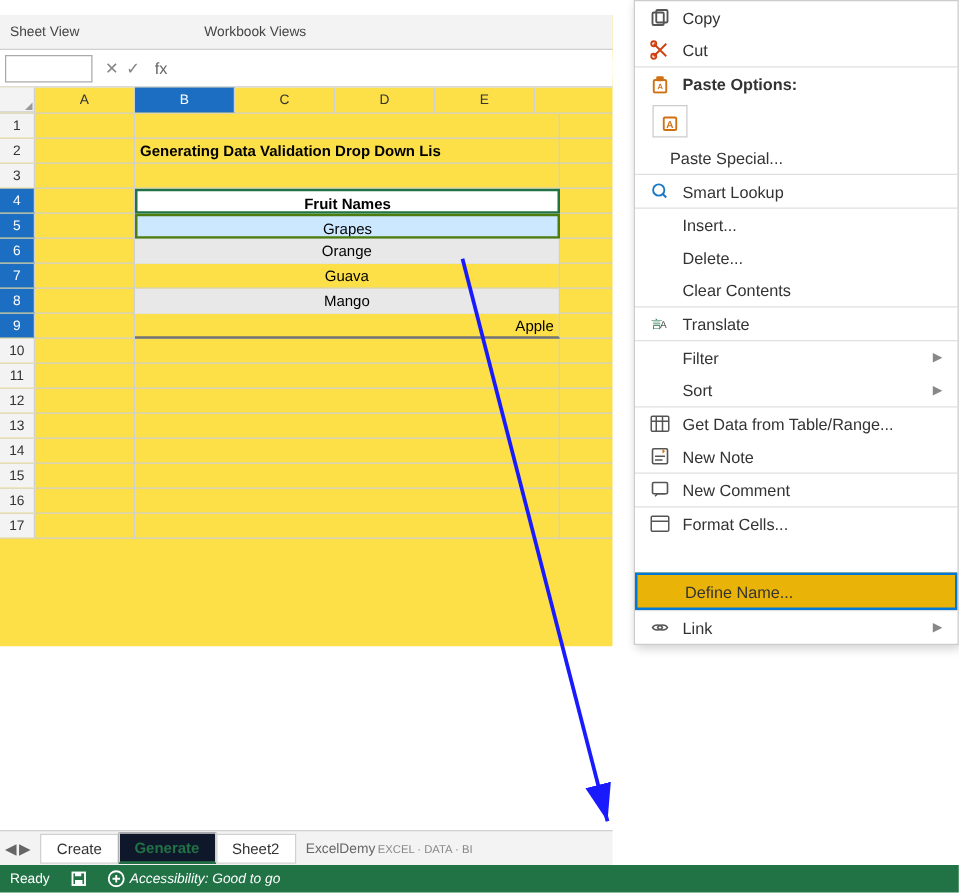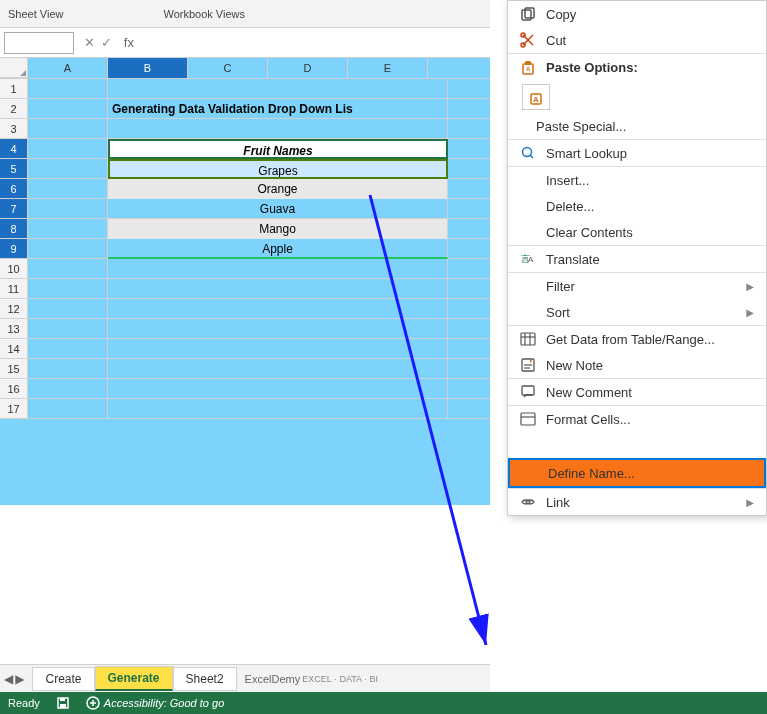--- a/index.html
+++ b/index.html
@@ -1,19 +1,19 @@
 <!DOCTYPE html>
 <html><head>
   <meta charset="utf-8">
   <style>
     * { margin: 0; padding: 0; box-sizing: border-box; }
     body { width: 767px; height: 714px; overflow: hidden; font-family: 'Segoe UI', Arial, sans-serif; font-size: 13px; background: #fff; position: relative; }
 
     
-    .spreadsheet { position: absolute; top: 0; left: 0; width: 490px; height: 505px; background: #7dd3fc; }
+    .spreadsheet { position: absolute; top: 12px; left: 0; width: 490px; height: 505px; background: #fde047; }
 
     
     .ribbon { height: 28px; background: #f3f3f3; border-bottom: 1px solid #d0d0d0; display: flex; align-items: center; padding: 0 8px; font-size: 11px; color: #333; }
 
     
     .formula-bar { height: 30px; background: #fff; border-bottom: 1px solid #d0d0d0; display: flex; align-items: center; }
     .cell-ref { width: 70px; border: 1px solid #aaa; height: 22px; text-align: center; margin: 0 4px; font-size: 12px; padding: 0 4px; }
     .formula-dividers { display: flex; align-items: center; padding: 0 6px; color: #666; font-size: 13px; gap: 6px; }
     .fx-label { color: #666; padding: 0 6px; font-size: 13px; }
     .formula-input { flex: 1; border: none; outline: none; font-size: 13px; padding: 0 4px; }
@@ -25,31 +25,31 @@
     .corner-cell { width: 28px; height: 20px; background: #f3f3f3; border-right: 1px solid #d0d0d0; border-bottom: 1px solid #d0d0d0; display: inline-block; }
 
     .grid-rows { }
     .grid-row { display: flex; height: 20px; border-bottom: 1px solid #d0d0d0; }
     .row-num { width: 28px; background: #f3f3f3; border-right: 1px solid #d0d0d0; text-align: center; font-size: 11px; color: #333; line-height: 20px; flex-shrink: 0; }
     .row-num.active { background: #1b6ec2; color: #fff; }
     .cell { width: 80px; height: 20px; border-right: 1px solid #d0d0d0; font-size: 12px; line-height: 20px; padding: 0 4px; flex-shrink: 0; overflow: hidden; }
     .cell-wide { width: 340px; height: 20px; border-right: 1px solid #d0d0d0; font-size: 12px; line-height: 20px; padding: 0 4px; text-align: center; flex-shrink: 0; overflow: hidden; }
     .cell.selected, .cell-wide.selected { background: #cce8ff; border: 2px solid #4d7c0f; }
     .cell.header-cell { font-weight: bold; background: #fff; }
-    .cell-wide.header-cell { font-weight: bold; font-style: italic; }
+    .cell-wide.header-cell { font-weight: bold; }
     .cell-wide.fruit { background: #e8e8e8; }
     .sheet-tab { padding: 4px 12px; font-size: 12px; border: 1px solid #d0d0d0; background: #fff; cursor: pointer; color: #333; }
-    .sheet-tab.active { background: #fde047; color: #217346; font-weight: bold; border-bottom: 2px solid #217346; }
+    .sheet-tab.active { background: #0f172a; color: #217346; font-weight: bold; border-bottom: 2px solid #217346; }
     .status-bar { position: absolute; bottom: 0; left: 0; right: 0; height: 22px; background: #217346; color: #fff; display: flex; align-items: center; padding: 0 8px; font-size: 11px; gap: 16px; }
 
     
     .context-menu { position: absolute; top: 0; right: 0; width: 260px; background: #fff; border: 1px solid #ccc; box-shadow: 2px 2px 8px rgba(0,0,0,0.2); z-index: 100; font-size: 13px; }
     .menu-item { display: flex; align-items: center; padding: 5px 12px; cursor: pointer; color: #333; gap: 10px; position: relative; }
     .menu-item.separator { border-top: 1px solid #e0e0e0; }
-    .menu-item.highlighted { background: #f97316; border: 2px solid #0078d7; }
+    .menu-item.highlighted { background: #eab308; border: 2px solid #0078d7; }
     .menu-icon { width: 16px; height: 16px; flex-shrink: 0; display: flex; align-items: center; justify-content: center; }
     .menu-label { flex: 1; }
     .menu-arrow { color: #888; font-size: 10px; }
 
     
     .arrow-overlay { position: absolute; top: 0; left: 0; width: 490px; height: 680px; pointer-events: none; z-index: 50; }
 
     .ribbon-section { display: flex; align-items: center; gap: 20px; font-size: 11px; color: #444; }
   </style>
 </head>
@@ -159,21 +159,21 @@
         <div class="cell"></div>
         <div class="cell cell-wide fruit">Mango</div>
         <div class="cell"></div>
         <div class="cell"></div>
         <div class="cell"></div>
       </div>
 
       <div class="grid-row">
         <div class="row-num active">9</div>
         <div class="cell"></div>
-        <div class="cell cell-wide" style="border-bottom:2px solid #22c55e;">Apple</div>
+        <div class="cell cell-wide" style="border-bottom:2px solid #737373;text-align:right;">Apple</div>
         <div class="cell"></div>
         <div class="cell"></div>
         <div class="cell"></div>
       </div>
 
       <div class="grid-row">
           <div class="row-num">10</div>
           <div class="cell"></div>
           <div class="cell cell-wide"></div>
           <div class="cell"></div>

